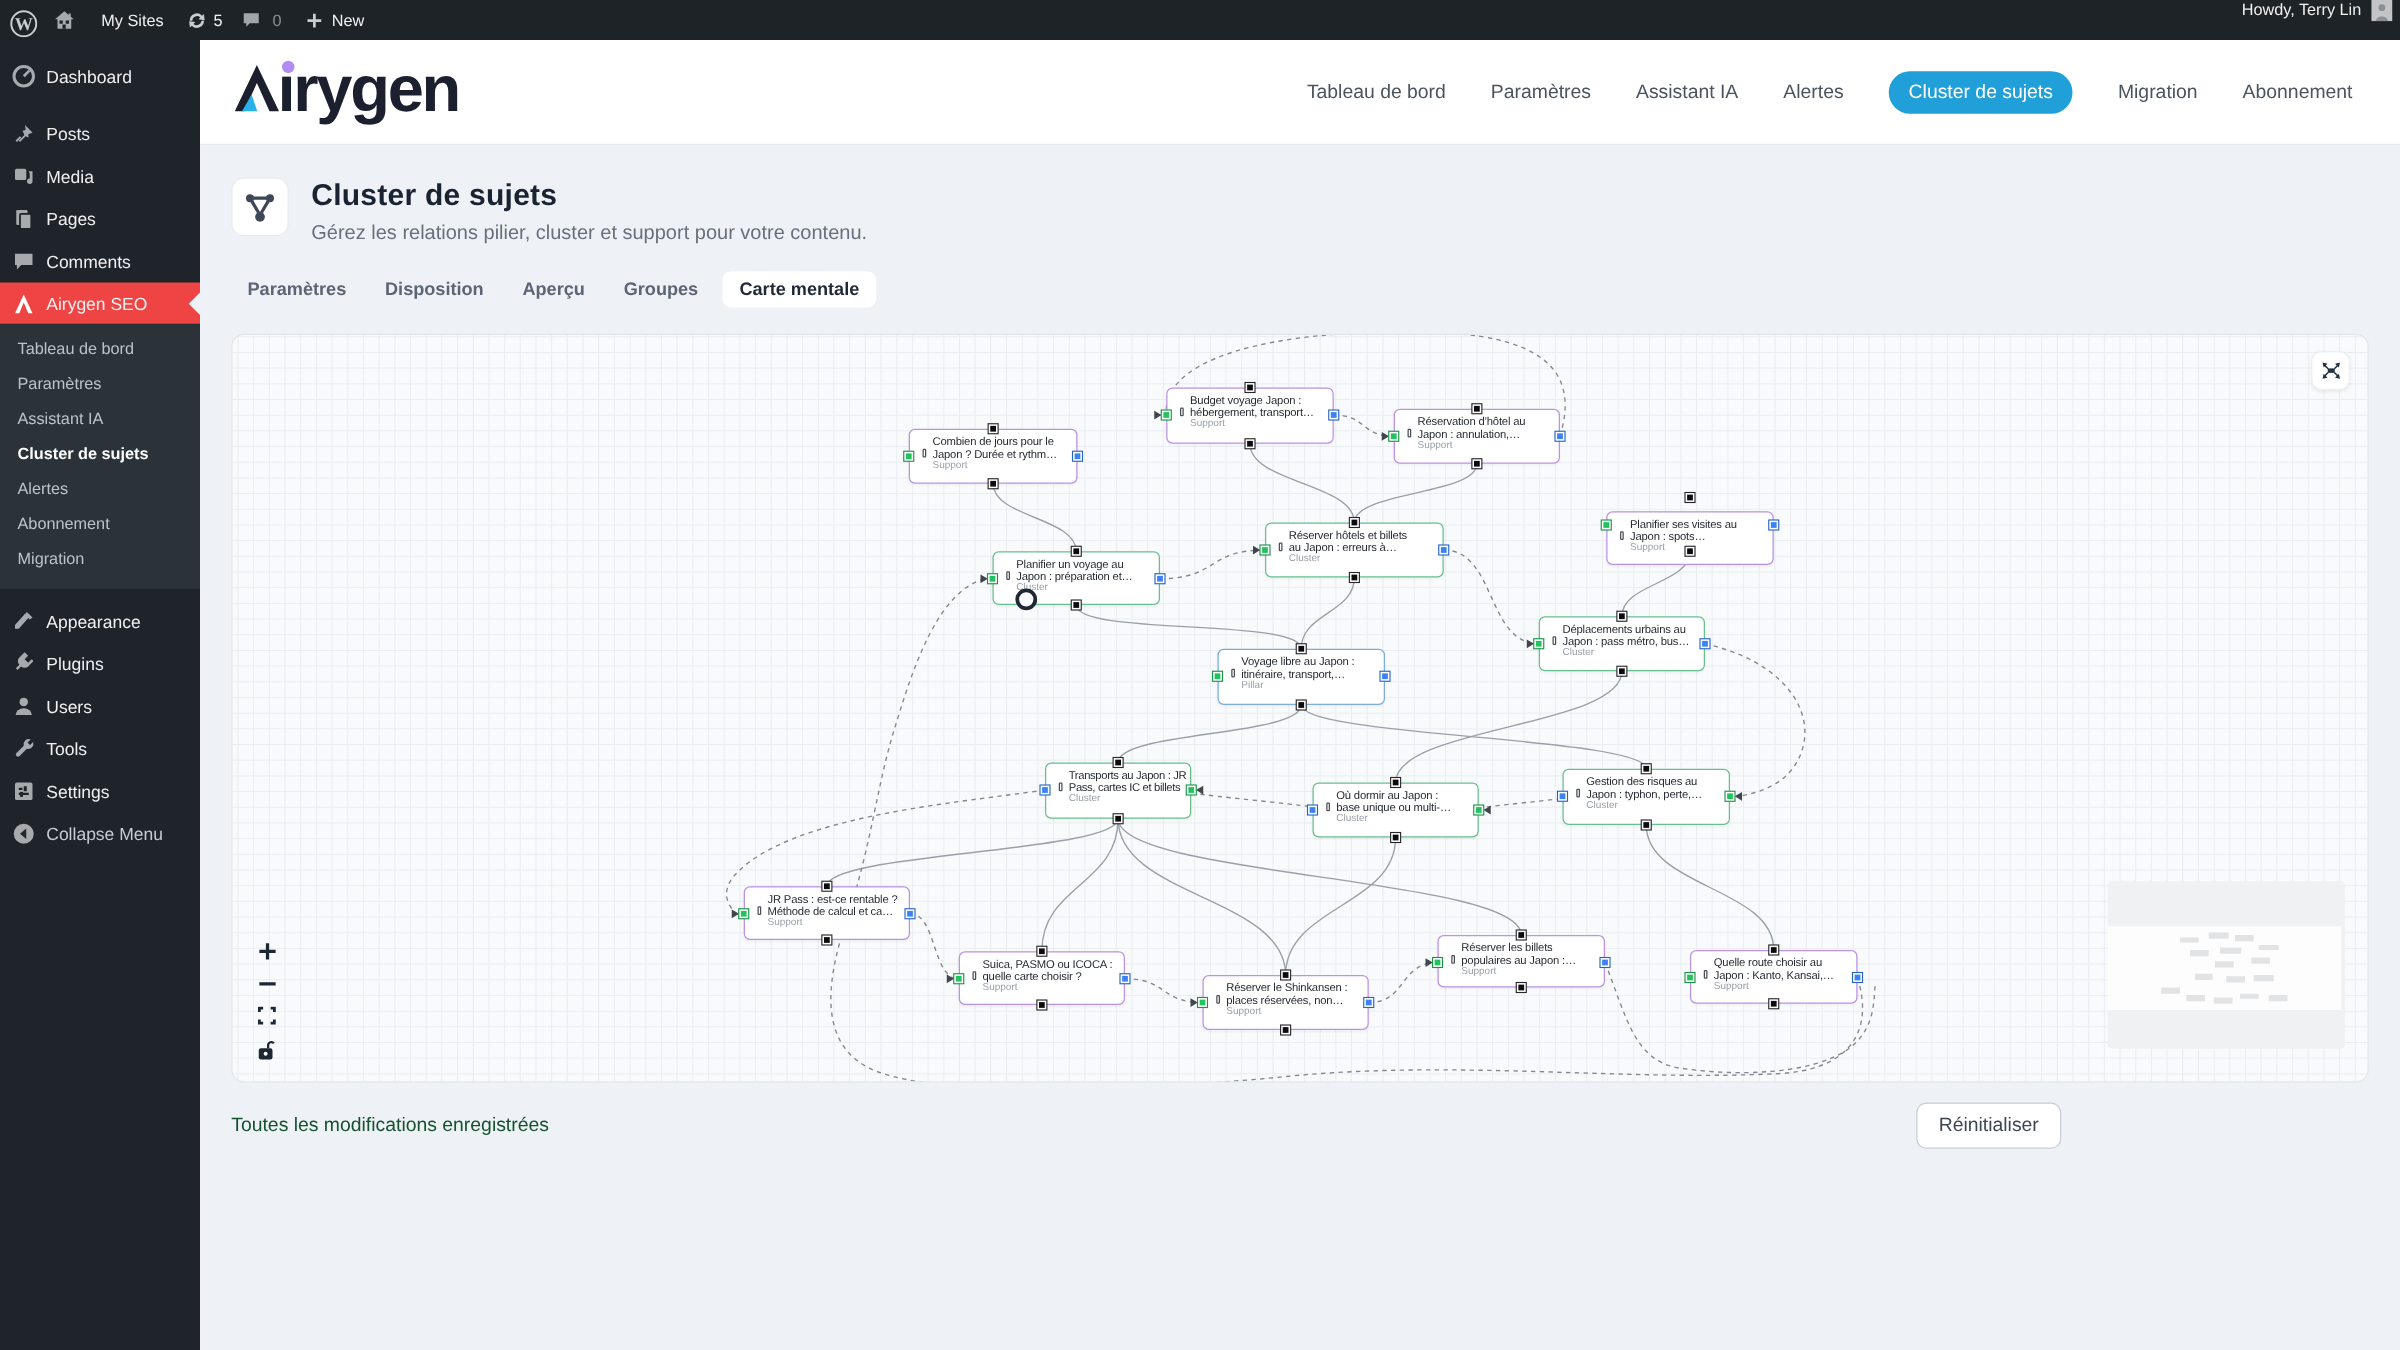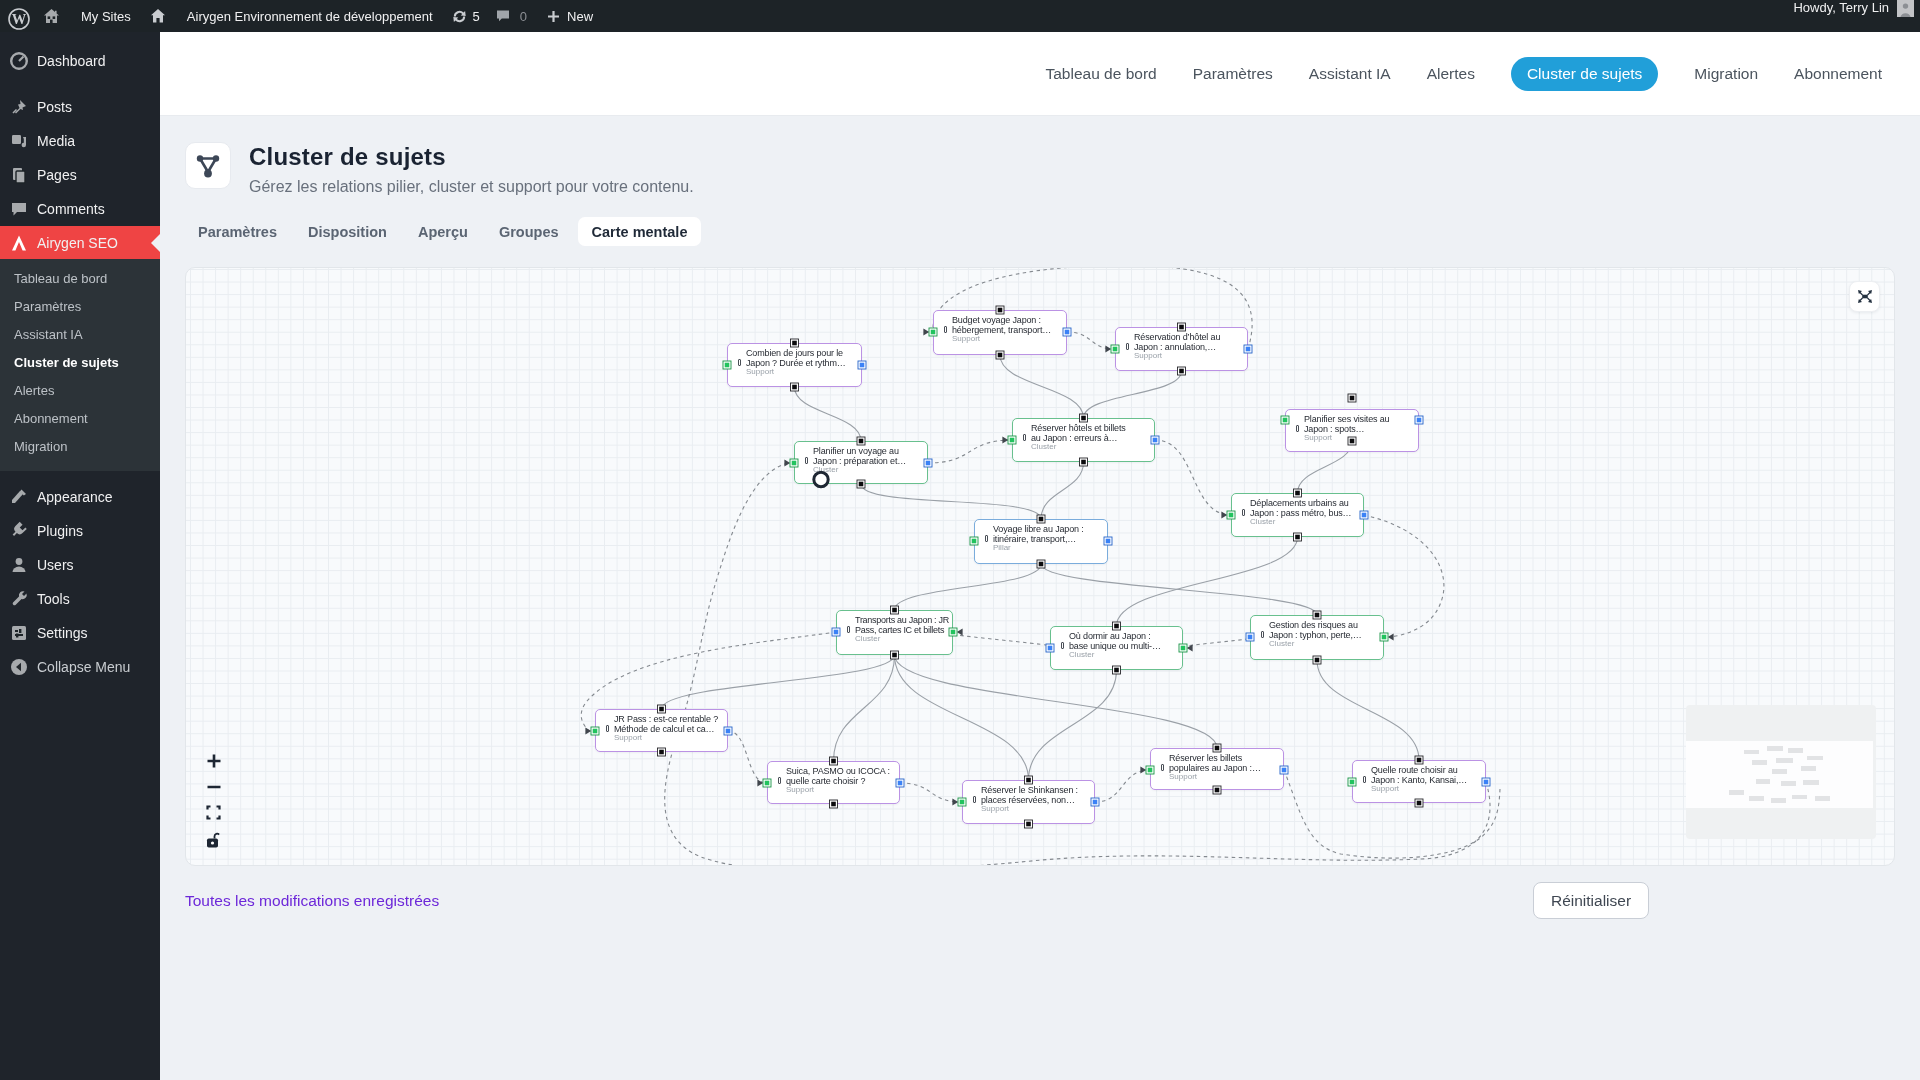--- a/index.html
+++ b/index.html
@@ -40,46 +40,40 @@
 .tofu{width:3.5px;height:7px;border:1px solid #4a4f57;border-radius:1px;margin:15px 0 0 9.5px;flex:none}
 .ntxt{padding:4px 0 0 5px}
 .ttl{font-size:9px;font-weight:normal;color:#272b33;line-height:10.2px;letter-spacing:-0.15px;white-space:nowrap}
 .lab{font-size:8px;color:#99a0a8;margin-top:-1px}
 .fsbtn{position:absolute;right:14px;top:13px;width:31px;height:31px;background:#fff;border-radius:8px;border:1px solid #edeff2;box-shadow:0 1px 3px rgba(40,50,70,.08);display:flex;align-items:center;justify-content:center}
 .ctls svg{position:absolute;left:20px}
 .minimap{position:absolute;right:18px;bottom:26px;width:190px;height:134px;background:#eff1f2;border-radius:4px}
 .mmview{position:absolute;left:0;top:36px;width:187px;height:67px;background:#fdfdfe}
 .mmn{position:absolute;background:#e2e3e5}
 .statusrow{position:absolute;left:25px;top:766px;width:1710px;height:40px}
-.stxt{position:absolute;left:0;top:10px;font-size:15.5px;color:#6d28d9}
+.stxt{position:absolute;left:0;top:10px;font-size:15.5px;color:#14532d}
 .btn{position:absolute;top:0;height:37px;background:#fff;border-radius:8px;font-size:15.5px;display:flex;align-items:center;justify-content:center}
 .btn.reset{right:246px;width:116px;border:1px solid #c9ced6;color:#3f4752}
 .btn.save{right:0;width:234px;border:1px solid #a3cae4;color:#47a0d4}
 </style></head><body>
 <div class="adminbar">
 <span class="ab" style="margin-left:8px">
       <svg width="22" height="22" viewBox="0 0 22 22" style="margin-top:5px">
         <circle cx="11" cy="11" r="10" fill="none" stroke="#c9ccd0" stroke-width="1.6"></circle>
         <text x="11" y="15.8" text-anchor="middle" font-family="Liberation Serif, serif" font-weight="bold" font-size="14.5" fill="#c9ccd0">W</text>
       </svg>
     </span>
 <span class="ab" style="margin-left:13px">
       <svg width="17" height="17" viewBox="0 0 17 17">
         <path d="M8.5 1 L12 4 v-1.2 h1.6 V5.4 L16 7.4 h-2 V15 H3 V7.4 H1 Z" fill="#a7aaad"></path>
         <rect x="4.6" y="8.4" width="2.6" height="2.6" fill="#1d2327"></rect>
         <rect x="9.6" y="8.4" width="2.6" height="2.6" fill="#1d2327"></rect>
         <rect x="7" y="11.6" width="2.6" height="3.4" fill="#1d2327"></rect>
       </svg>
       <span class="abt">My Sites</span>
-    </span>
-<span class="ab" style="margin-left:19px">
-      <svg width="16" height="16" viewBox="0 0 16 16">
-        <path d="M8 1 L15 7.2 H13 V14.5 H9.6 V10 H6.4 V14.5 H3 V7.2 H1 Z" fill="#c9ccd0"></path>
-      </svg>
-      <span class="abt">Airygen Environnement de développement</span>
     </span>
 <span class="ab" style="margin-left:18px">
       <svg width="17" height="17" viewBox="0 0 17 17">
         <path d="M14.2 8.5 a5.7 5.7 0 0 1 -9.8 4 l-1.5 1.4 -0.6 -5 5 0.7 -1.5 1.5 a3.8 3.8 0 0 0 6.4 -2.6 Z M2.8 8.5 a5.7 5.7 0 0 1 9.8 -4 l1.5 -1.4 0.6 5 -5 -0.7 1.5 -1.5 a3.8 3.8 0 0 0 -6.4 2.6 Z" fill="#c9ccd0"></path>
       </svg>
       <span class="abt" style="margin-left:5px">5</span>
     </span>
 <span class="ab" style="margin-left:15px">
       <svg width="16" height="16" viewBox="0 0 16 16">
         <path d="M2 2.5 h12 v8 h-7.2 L4 13.3 v-2.8 H2 Z" fill="#a0a5aa"></path>
@@ -213,20 +207,26 @@
       <span class="mico">
         <svg width="20" height="20" viewBox="0 0 20 20">
           <circle cx="10" cy="10" r="8" fill="#a7aaad"></circle>
           <path d="M12 5.8 L7 10 L12 14.2 Z" fill="#23282d"></path>
         </svg>
       </span>
       <span>Collapse Menu</span>
     </div>
   </div>
 <div class="header">
+    <div class="logo"><svg width="185" height="62" viewBox="0 0 185 62">
+        <path d="M17.5 10 L35.2 47 H27.6 L17.5 24.4 L7.4 47 H-0.2 Z" fill="#1b1f2e"></path>
+        <path d="M13.3 33.5 L17.8 47 H5.6 Z" fill="#29b2ea"></path>
+        <circle cx="42.6" cy="11.5" r="5" fill="#b18cf2"></circle>
+        <text x="34" y="47" font-family="Liberation Sans, sans-serif" font-weight="bold" font-size="52" letter-spacing="-1.8" fill="#1b1f2e">ırygen</text>
+      </svg></div>
     <div class="topnav">
       <span class="nitem">Tableau de bord</span>
       <span class="nitem">Paramètres</span>
       <span class="nitem">Assistant IA</span>
       <span class="nitem">Alertes</span>
       <span class="nitem pill">Cluster de sujets</span>
       <span class="nitem">Migration</span>
       <span class="nitem">Abonnement</span>
     </div>
   </div>

